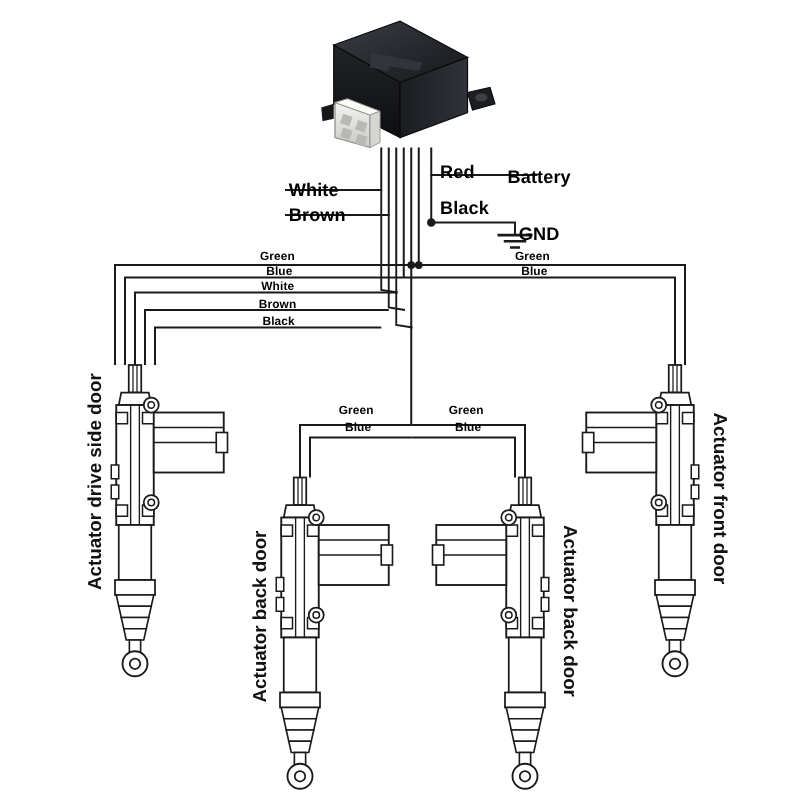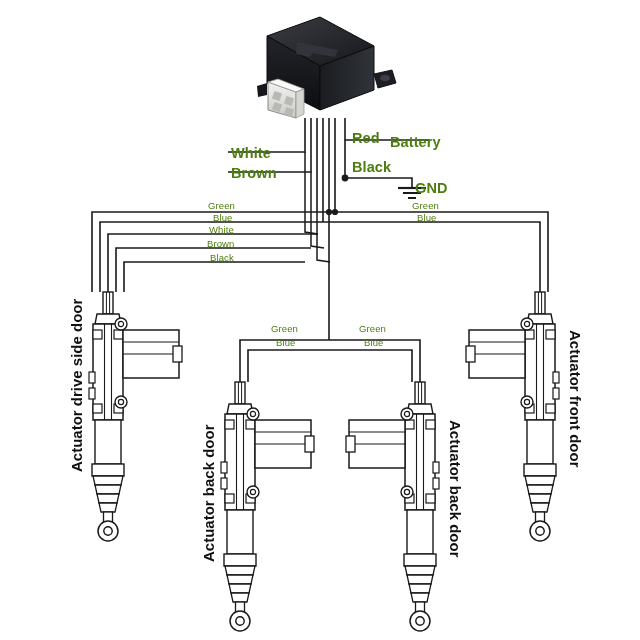--- a/index.html
+++ b/index.html
@@ -20,28 +20,28 @@
     position: absolute;
     left: 0;
     top: 0;
     width: 640px;
     height: 640px;
     display: block;
   }
   .wire-label {
     position: absolute;
     font-family: "Liberation Sans", sans-serif;
-    color: #4d7c0f;
+    color: #000000;
     white-space: nowrap;
     line-height: 1;
     user-select: none;
   }
   .lbl-small {
     font-size: 9.5px;
-    font-weight: 400;
+    font-weight: 700;
     letter-spacing: 0.1px;
   }
   .lbl-big {
     font-size: 14.5px;
     font-weight: 700;
     letter-spacing: 0.1px;
   }
   .actuator-label {
     position: absolute;
     font-family: "Liberation Sans", sans-serif;
@@ -242,21 +242,21 @@
       <circle cx="527" cy="402" r="2.6" fill="#ffffff" stroke="#1a1a1a" stroke-width="1.2"></circle>
       <rect x="553" y="372" width="6" height="11" fill="#ffffff" stroke="#1a1a1a" stroke-width="1.2"></rect>
       <rect x="553" y="388" width="6" height="11" fill="#ffffff" stroke="#1a1a1a" stroke-width="1.2"></rect>
     </g>
   </svg>
 
   <div class="wire-label lbl-big" style="left:231px; top:146px;">White</div>
   <div class="wire-label lbl-big" style="left:231px; top:166px;">Brown</div>
 
   <div class="wire-label lbl-big" style="left:352px; top:131px;">Red</div>
-  <div class="wire-label lbl-big" style="left:390px; top:135px;">Battery</div>
+  <div class="wire-label lbl-big" style="left:406px; top:135px;">Battery</div>
   <div class="wire-label lbl-big" style="left:352px; top:160px;">Black</div>
   <div class="wire-label lbl-big" style="left:415px; top:181px;">GND</div>
 
   <div class="wire-label lbl-small" style="left:208px; top:201px;">Green</div>
   <div class="wire-label lbl-small" style="left:213px; top:213px;">Blue</div>
   <div class="wire-label lbl-small" style="left:209px; top:225px;">White</div>
   <div class="wire-label lbl-small" style="left:207px; top:239px;">Brown</div>
   <div class="wire-label lbl-small" style="left:210px; top:253px;">Black</div>
 
   <div class="wire-label lbl-small" style="left:412px; top:201px;">Green</div>

